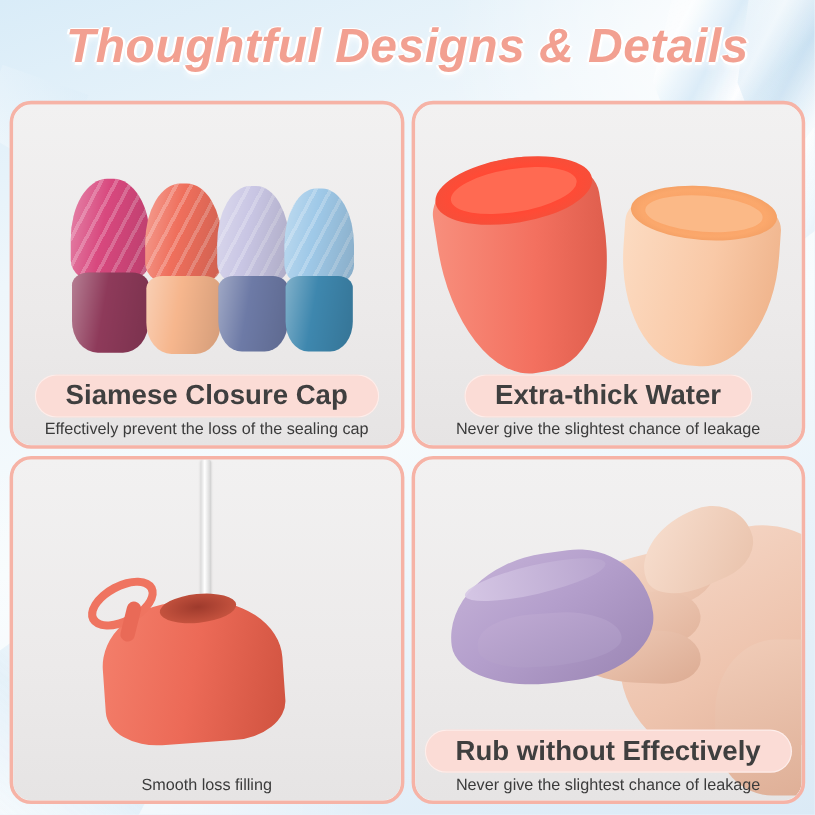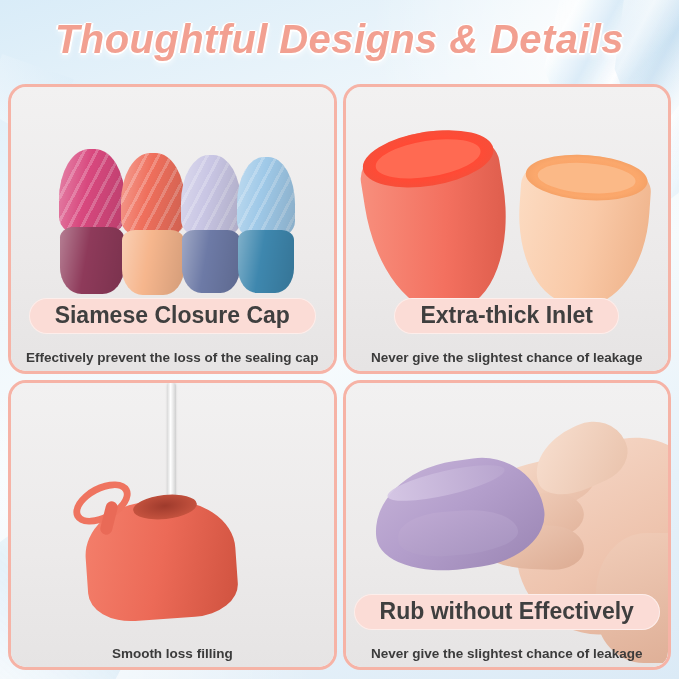--- a/index.html
+++ b/index.html
@@ -125,25 +125,24 @@
     background: #fbdcd6;
     color: #3f3f3f;
     font-size: 23px;
     font-weight: bold;
     border-radius: 22px;
     box-shadow: 0 0 0 1px rgba(255,255,255,.5) inset;
     white-space: nowrap;
   }
   .cap-sub {
     display: block;
-    margin-top: 16px;
+    margin-top: 2px;
     font-size: 13.5px;
     color: #3b3b3b;
     white-space: nowrap;
-    font-weight: bold;
   }
 
   
   .bg-light {
     position: absolute; inset: 0;
     background: linear-gradient(180deg,#f2f1f1 0%, #eceaea 60%, #e6e4e4 100%);
   }
   .bottle { position: absolute; }
   .bottle .cap {
     position: absolute;
@@ -280,21 +279,21 @@
         </div>
 
         <div class="cone" style="left:172px; top:68px; width:130px; height:150px; transform: rotate(4deg);">
           <div class="outer" style="background:linear-gradient(100deg,#fcdcc3 0%,#f9c9a7 55%,#eeb188 100%);"></div>
           <div class="rim" style="background:radial-gradient(ellipse at 50% 50%, #f89a5d 0%, #fba86c 60%, #e79157 100%);"></div>
           <div class="inner" style="background:#fbb987;"></div>
         </div>
       </div>
 
       <div class="caption">
-        <span class="cap-title">Extra-thick Inlet</span>
+        <span class="cap-title">Extra-thick Water</span>
         <span class="cap-sub">Never give the slightest chance of leakage</span>
       </div>
     </div>
 
     <div class="card">
       <div class="photo">
         <div class="bg-light"></div>
 
         <div class="straw" style="left:156px; top:0px; height:130px;"></div>
 

